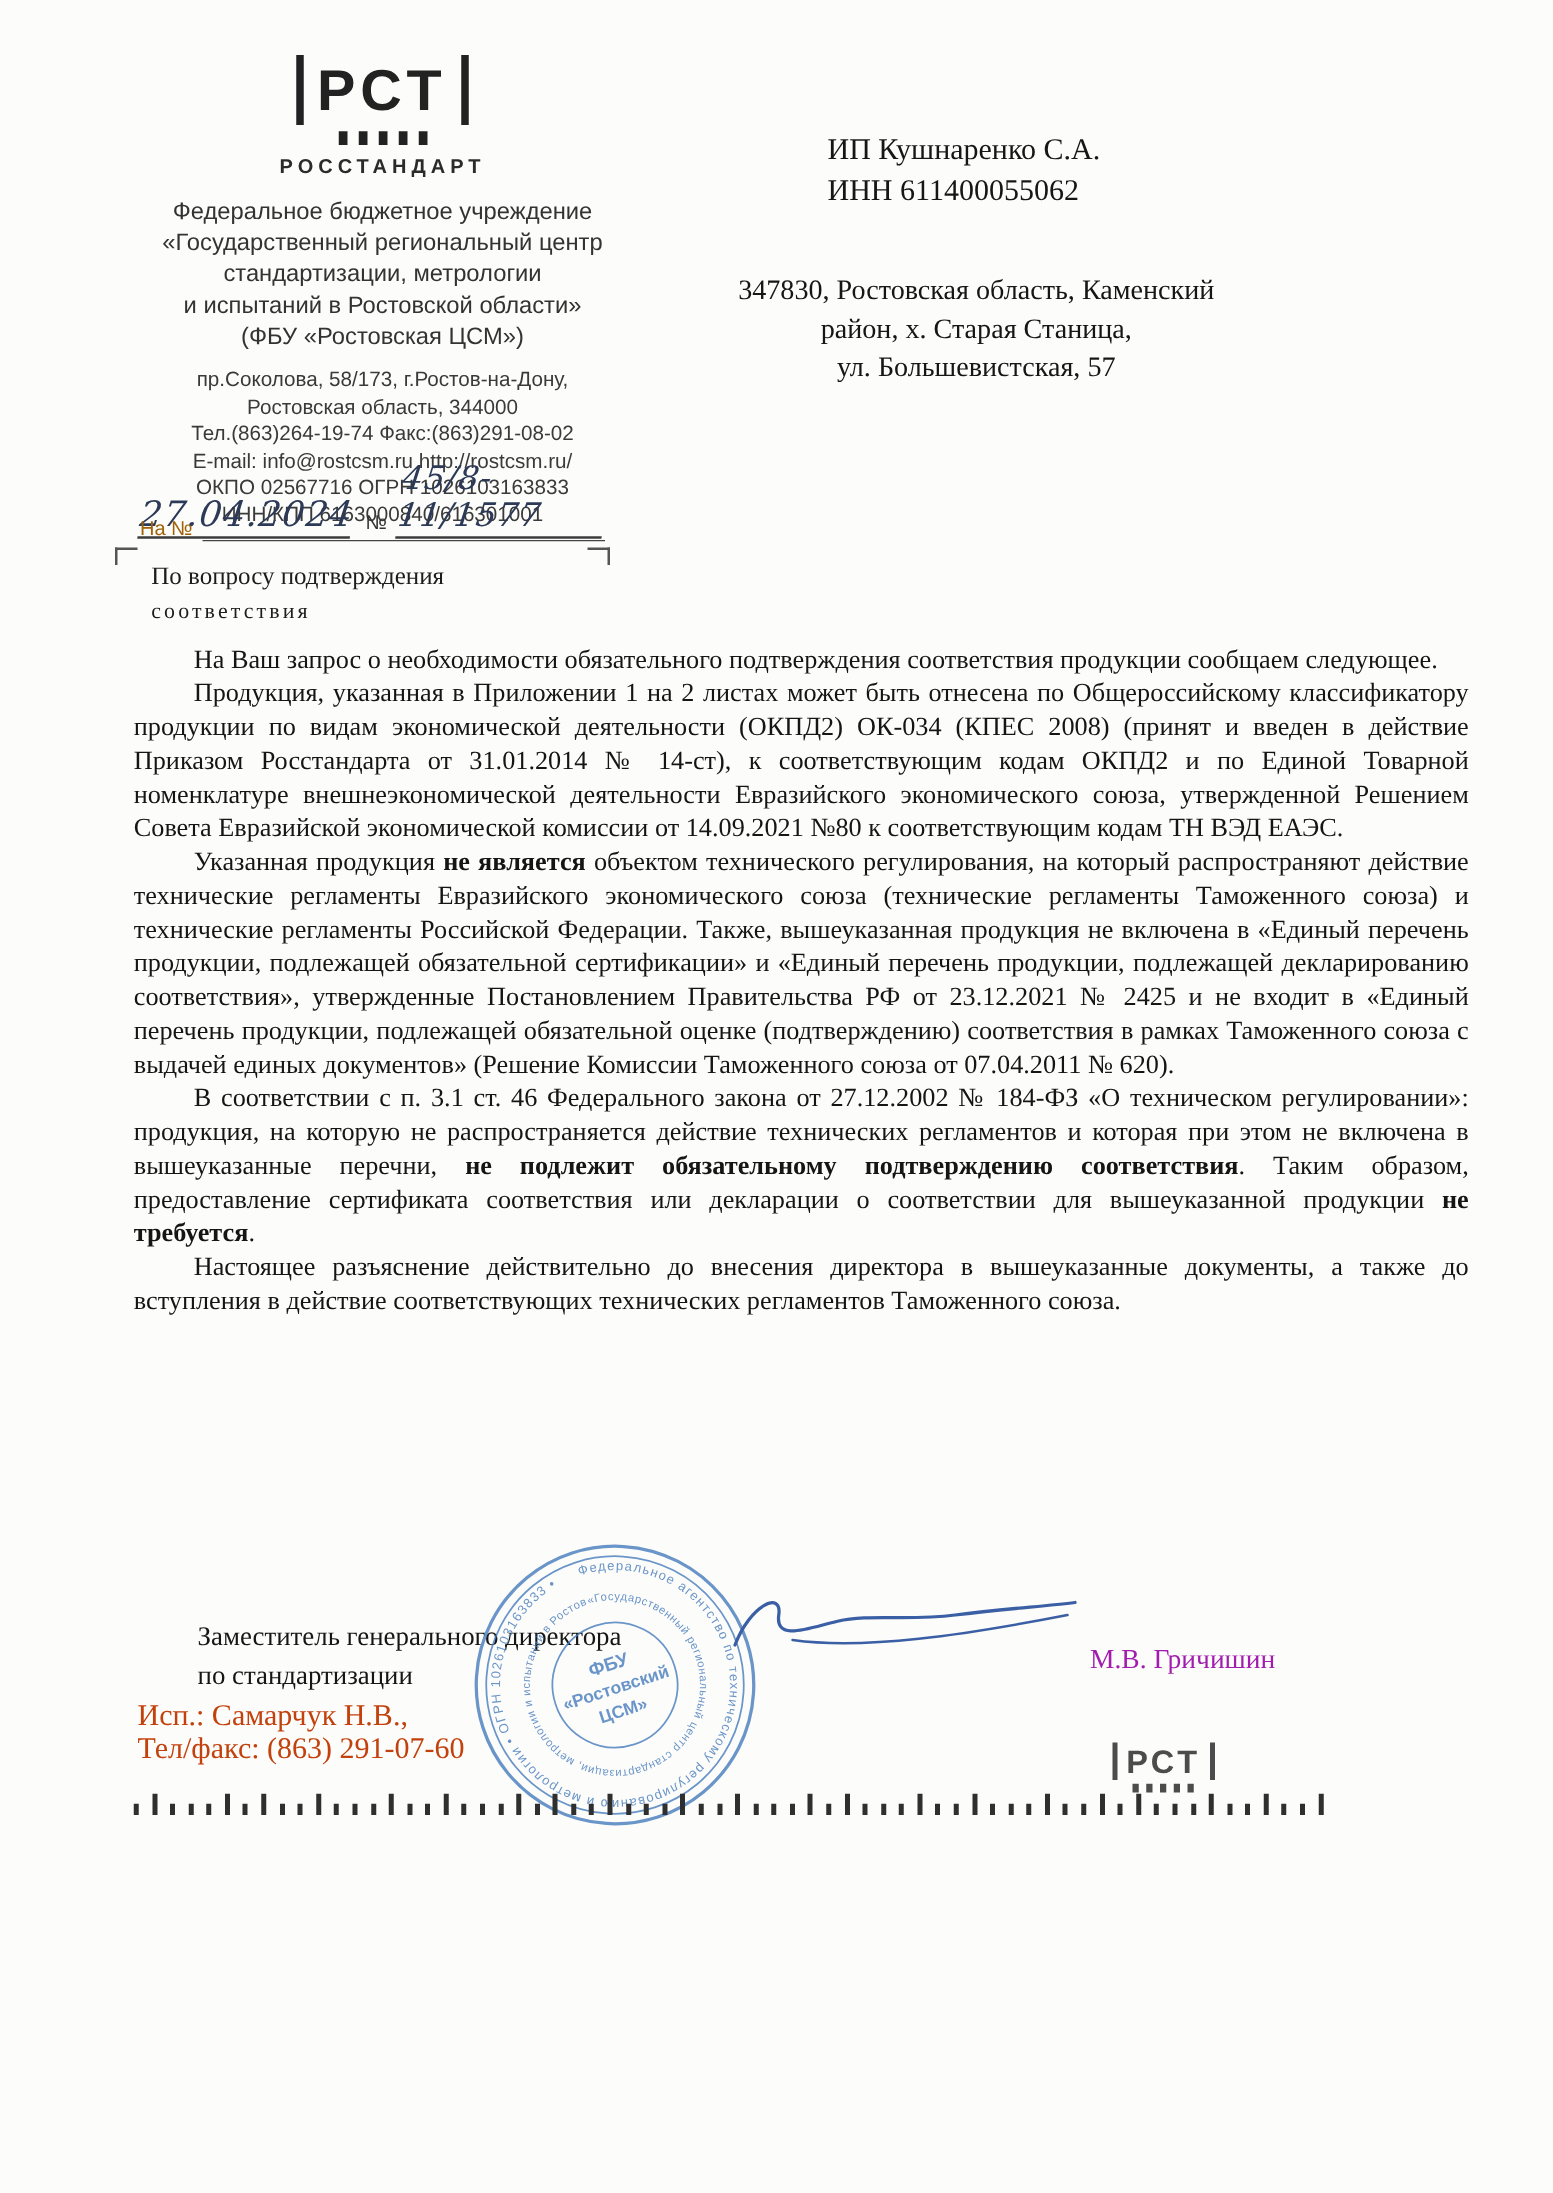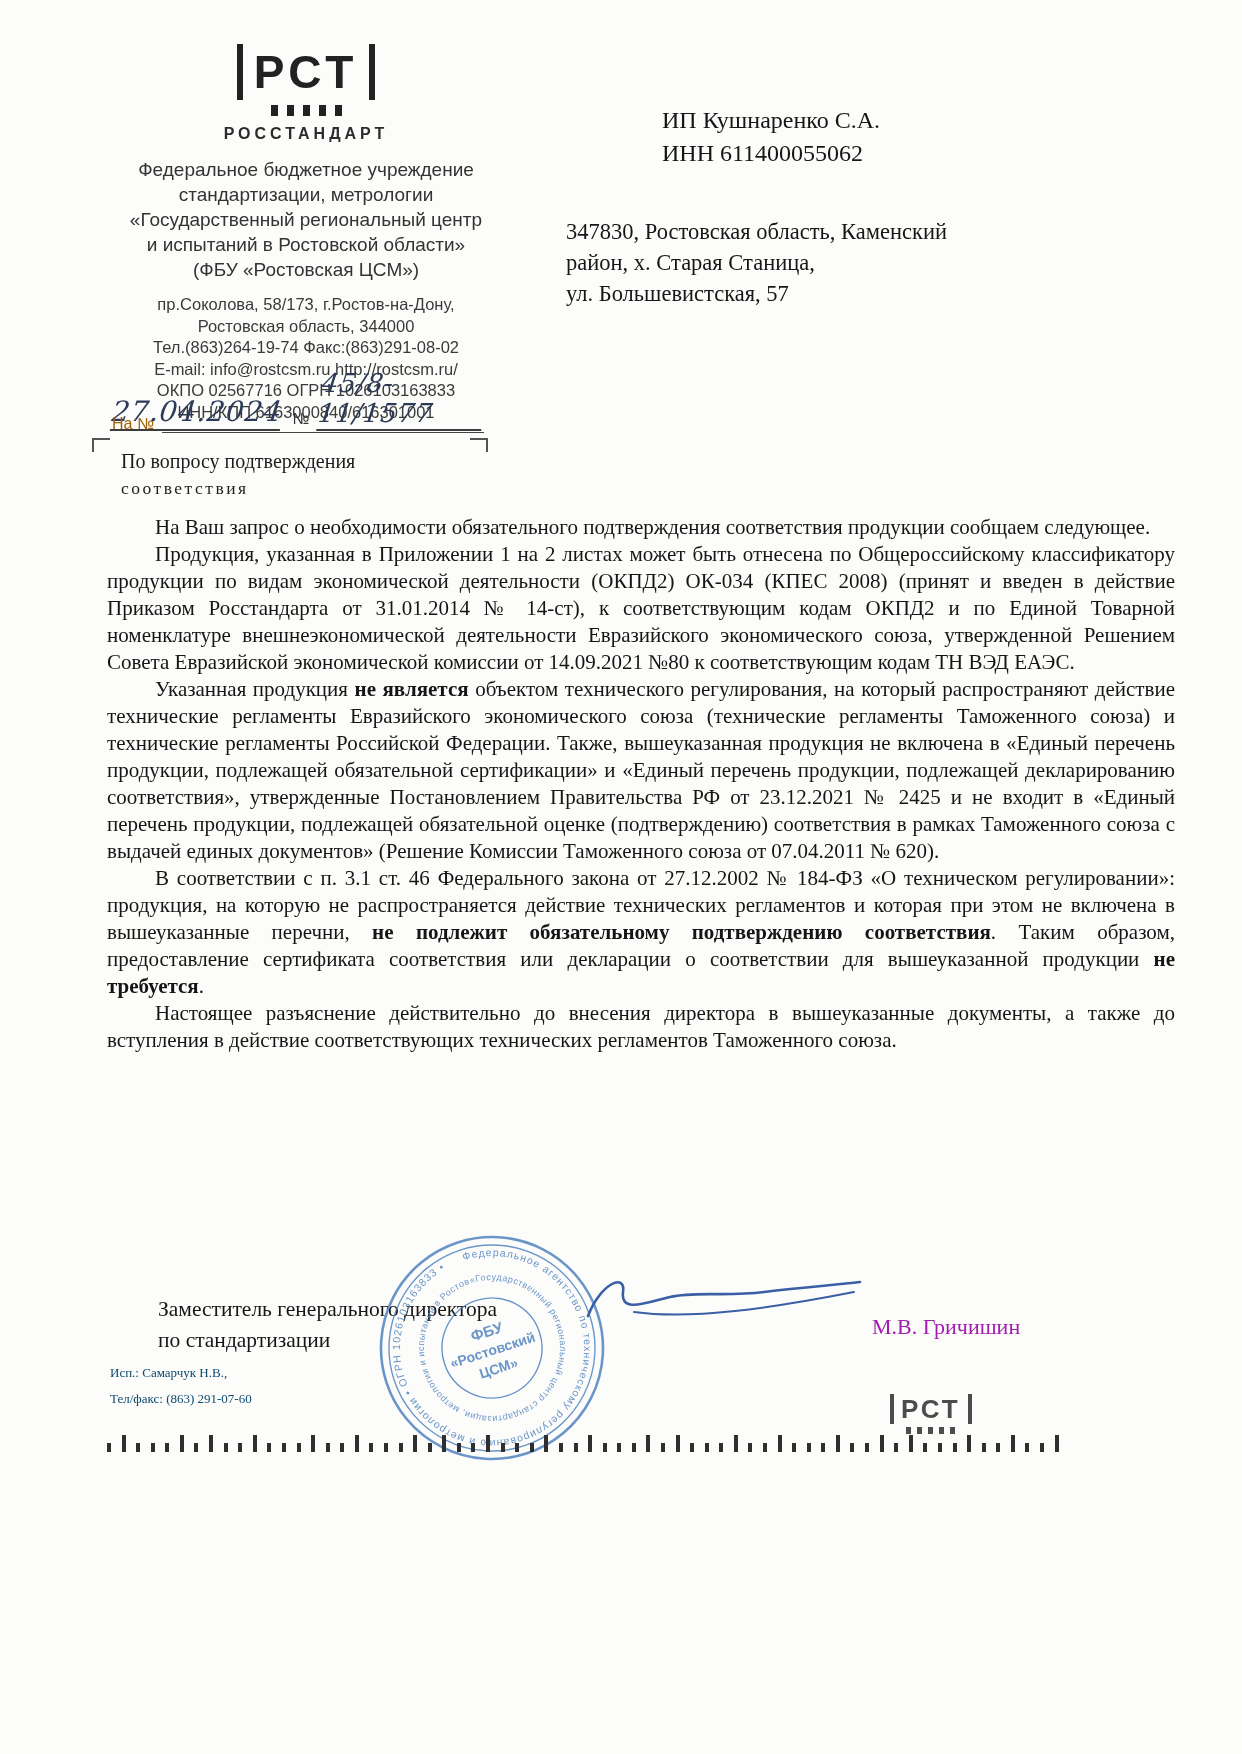--- a/index.html
+++ b/index.html
@@ -35,39 +35,39 @@
   .corner-left{left:92px;top:438px;border-left:2px solid #555;border-top:2px solid #555;}
   .corner-right{left:470px;top:438px;border-right:2px solid #555;border-top:2px solid #555;}
 
   
   .subject{position:absolute;left:121px;top:450px;}
   .subject-l1{font-size:20px;color:#1d1d1d;}
   .subject-l2{font-size:17.5px;letter-spacing:2.5px;margin-top:5px;color:#1d1d1d;}
 
   
   .recipient-name{position:absolute;left:662px;top:104px;font-size:24px;line-height:33px;color:#161616;}
-  .recipient-address{position:absolute;left:566px;top:216px;width:430px;text-align:left;
+  .recipient-address{position:absolute;left:566px;top:216px;width:430px;text-align:center;
                      font-size:22.5px;line-height:31px;color:#161616;}
 
   
   .body-text{position:absolute;left:107px;top:514px;width:1068px;font-size:21px;line-height:27px;
              text-align:justify;color:#151515;}
   .body-text p{margin:0;text-indent:48px;}
   .body-text b{font-weight:bold;}
 
   
   .sig-title{position:absolute;left:158px;top:1294px;font-size:21.5px;line-height:31px;color:#161616;}
   .sig-name{position:absolute;left:872px;top:1314px;font-size:22px;color:#a21caf;}
 
   .stamp{position:absolute;left:372px;top:1228px;width:240px;height:240px;transform:rotate(-18deg);
          opacity:.82;}
   .signature-svg{position:absolute;left:572px;top:1266px;width:300px;height:64px;}
 
   
-  .executor{position:absolute;left:110px;top:1360px;font-size:13px;line-height:26px;color:#0c4a6e;}
+  .executor{position:absolute;left:110px;top:1360px;font-size:24px;line-height:26px;color:#c2410c;}
 
   .logo-bottom{position:absolute;left:890px;top:1394px;display:flex;flex-direction:column;align-items:center;
                font-family:"Liberation Sans",sans-serif;color:#4c4c4c;}
   .logo-bottom .logo-row{gap:7px;}
   .logo-bottom .logo-bar{width:4px;height:30px;background:#4c4c4c;}
   .logo-bottom .logo-letters{font-size:26px;letter-spacing:3px;color:#4c4c4c;}
   .logo-bottom .logo-ticks{gap:6px;margin-top:3px;}
   .logo-bottom .logo-tick{width:5px;height:7px;background:#4c4c4c;}
 
   .barcode{position:absolute;left:107px;top:1430px;width:952px;height:22px;display:flex;
@@ -90,22 +90,22 @@
         <div class="logo-tick"></div>
           <div class="logo-tick"></div>
           <div class="logo-tick"></div>
           <div class="logo-tick"></div>
           <div class="logo-tick"></div>
       </div>
     </div>
     <div class="rosstandart">РОССТАНДАРТ</div>
     <div class="org-lines">
       <div>Федеральное бюджетное учреждение</div>
+      <div>«Государственный региональный центр</div>
       <div>стандартизации, метрологии</div>
-      <div>«Государственный региональный центр</div>
       <div>и испытаний в Ростовской области»</div>
       <div>(ФБУ «Ростовская ЦСМ»)</div>
     </div>
     <div class="contact-lines">
       <div>пр.Соколова, 58/173, г.Ростов-на-Дону,</div>
       <div>Ростовская область, 344000</div>
       <div>Тел.(863)264-19-74 Факс:(863)291-08-02</div>
       <div>E-mail: info@rostcsm.ru   http://rostcsm.ru/</div>
       <div>ОКПО 02567716  ОГРН 1026103163833</div>
       <div>ИНН/КПП 6163000840/616301001</div>

